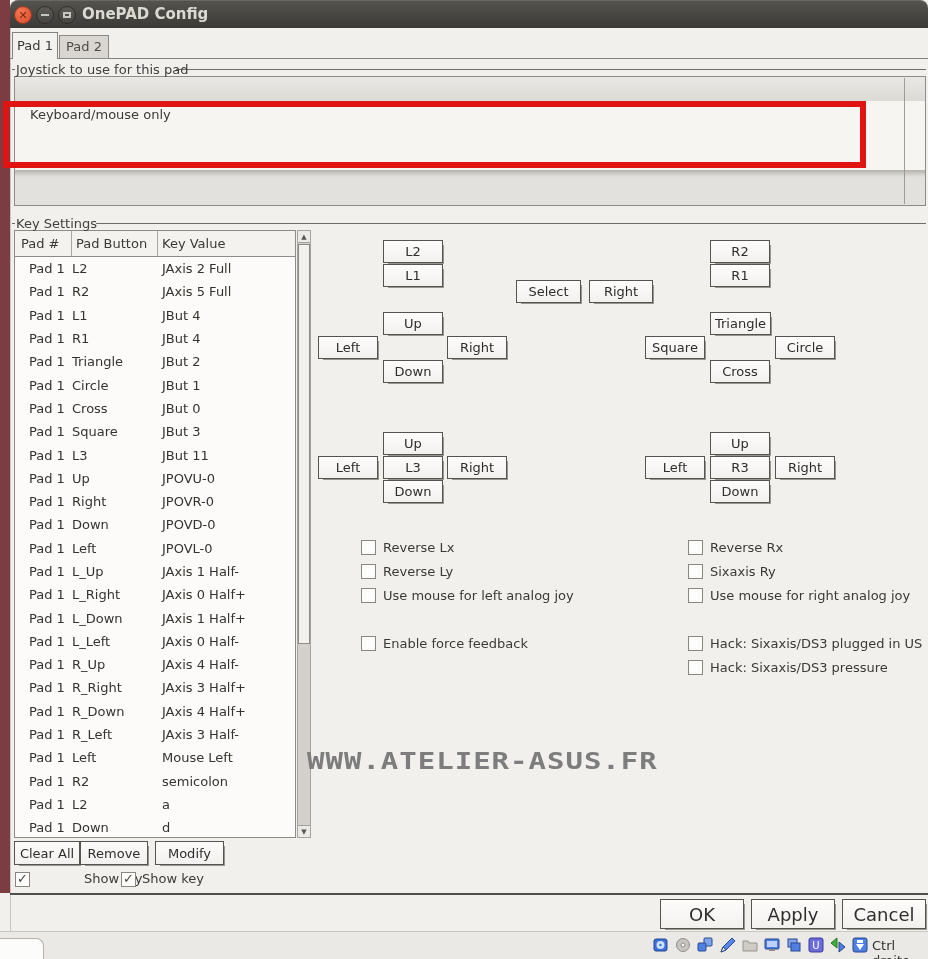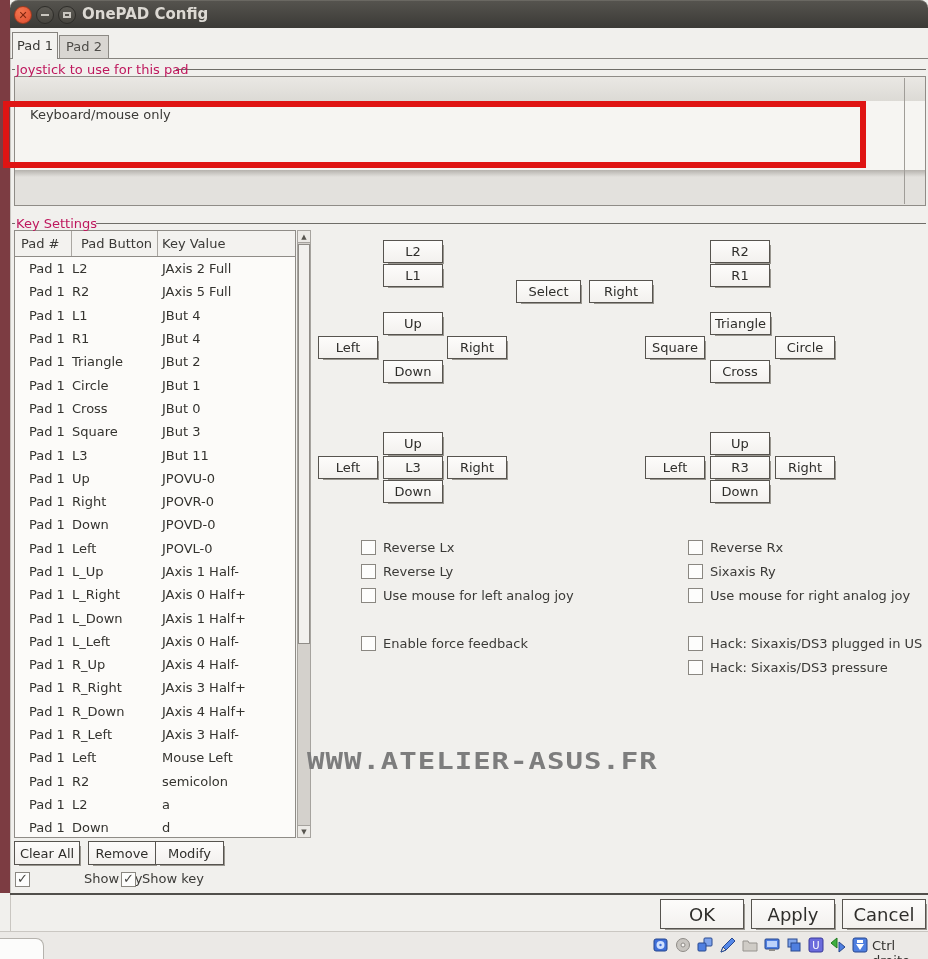--- a/index.html
+++ b/index.html
@@ -33,37 +33,37 @@
 
   
   .tabline { left:10px; top:58px; width:918px; height:1px; background:#85827d; z-index:1; }
   .tab { z-index:3; font-size:13px; color:#3a3936; text-align:center; }
   .tab.active { left:12px; top:32px; width:46px; height:27px; background:#f3f2ef;
     border:1px solid #85827d; border-bottom:none; line-height:25px; }
   .tab.inactive { left:59px; top:35px; width:50px; height:24px; background:#d9d6d2;
     border:1px solid #8d8a85; line-height:22px; color:#4e4c48; z-index:2; }
 
   
-  .frame-label { font-size:13px; color:#be185d; z-index:2; }
+  .frame-label { font-size:13px; color:#404040; z-index:2; }
   .frame-line { height:1px; background:#6f6d68; }
 
   
   .listbox { left:14px; top:76px; width:912px; height:130px; border:1px solid #8f8c87; background:#f6f5f2; }
   .list-top { left:15px; top:77px; width:910px; height:24px; background:linear-gradient(#eae8e4,#dcdad5); }
   .list-bottom { left:15px; top:170px; width:910px; height:35px; background:linear-gradient(#b5b2ad,#e3e1dd 20%,#e3e1dd); }
   .list-item { font-size:13px; color:#3b3a37; height:18px; }
   .list-scroll-line { left:904px; top:78px; width:1px; height:126px; background:#a09d98; }
   .annotation { left:3px; top:101px; width:863px; height:67px; border:6px solid #df1413; z-index:20; background:transparent; }
 
   
   .ktable { left:14px; top:230px; width:282px; height:608px; border:1px solid #8f8c87; background:#fcfbf9; overflow:hidden; }
   .thead { display:flex; height:26px; background:#f3f2ef; border-bottom:1px solid #8f8c87; }
   .th { font-size:13px; color:#3b3a37; line-height:25px; border-right:1px solid #aaa7a2; }
   .th.c1 { width:57px; padding-left:6px; }
-  .th.c2 { width:86px; padding-left:4px;text-align:center; }
+  .th.c2 { width:86px; padding-left:4px; }
   .th.c3 { flex:1; padding-left:4px; border-right:none; }
   .trow { display:flex; height:23.3px; font-size:13px; color:#34332f; align-items:center; }
   .td1 { width:57px; padding-left:14px; white-space:nowrap; }
   .td2 { width:86px; padding-left:0; white-space:nowrap; }
   .td3 { flex:1; padding-left:4px; white-space:nowrap; }
 
   
   .vscroll { left:297px; top:230px; width:14px; height:608px; background:#d4d1cc; border:1px solid #a6a39e; }
   .sb-arrow { position:absolute; left:0; width:12px; height:12px; background:#eceae6;
     border-bottom:1px solid #a6a39e; font-size:7px; color:#57554f; text-align:center; line-height:12px; }
@@ -273,21 +273,21 @@
       </div>
   </div>
 
   <div class="abs vscroll">
     <div class="sb-arrow" style="top:0;">▲</div>
     <div class="sb-thumb"></div>
     <div class="sb-arrow down">▼</div>
   </div>
 
   <button class="abs btn" style="left:14px; top:841px; width:66px; height:24px;">Clear All</button>
-  <button class="abs btn" style="left:88px; top:841px; width:68px; height:24px;">Remove</button>
+  <button class="abs btn" style="left:80px; top:841px; width:68px; height:24px;">Remove</button>
   <button class="abs btn" style="left:155px; top:841px; width:69px; height:24px;">Modify</button>
 
   <span class="cb checked" style="left:15px; top:872px;"></span>
   <span class="abs cb-label" style="left:36px; top:871px;margin-left:48px;">Show joy</span>
   <span class="cb checked" style="left:121px; top:872px;"></span>
   <span class="abs cb-label" style="left:142px; top:871px;">Show key</span>
 
   <button class="abs btn gbtn" style="left:383px; top:240px;">L2</button>
   <button class="abs btn gbtn" style="left:383px; top:264px;">L1</button>
   <button class="abs btn gbtn" style="left:710px; top:240px;">R2</button>

